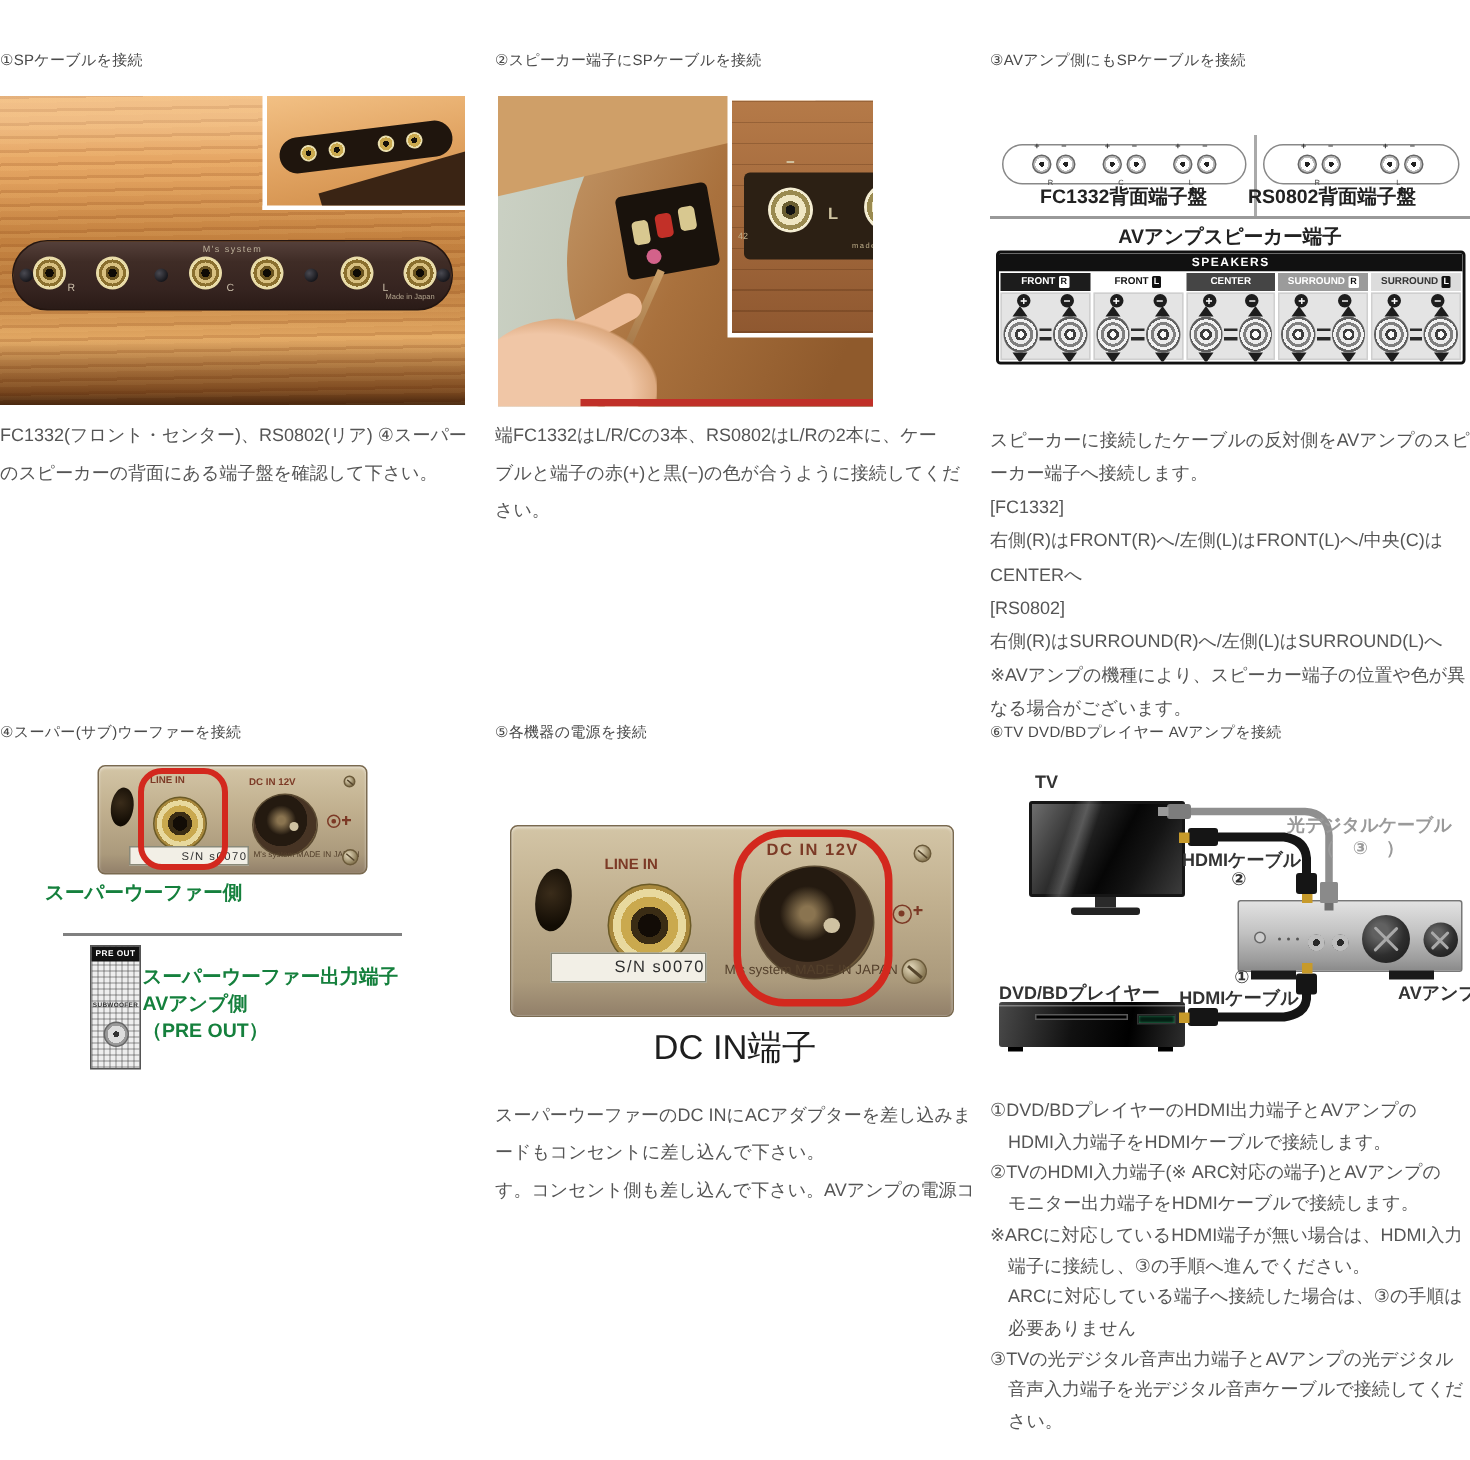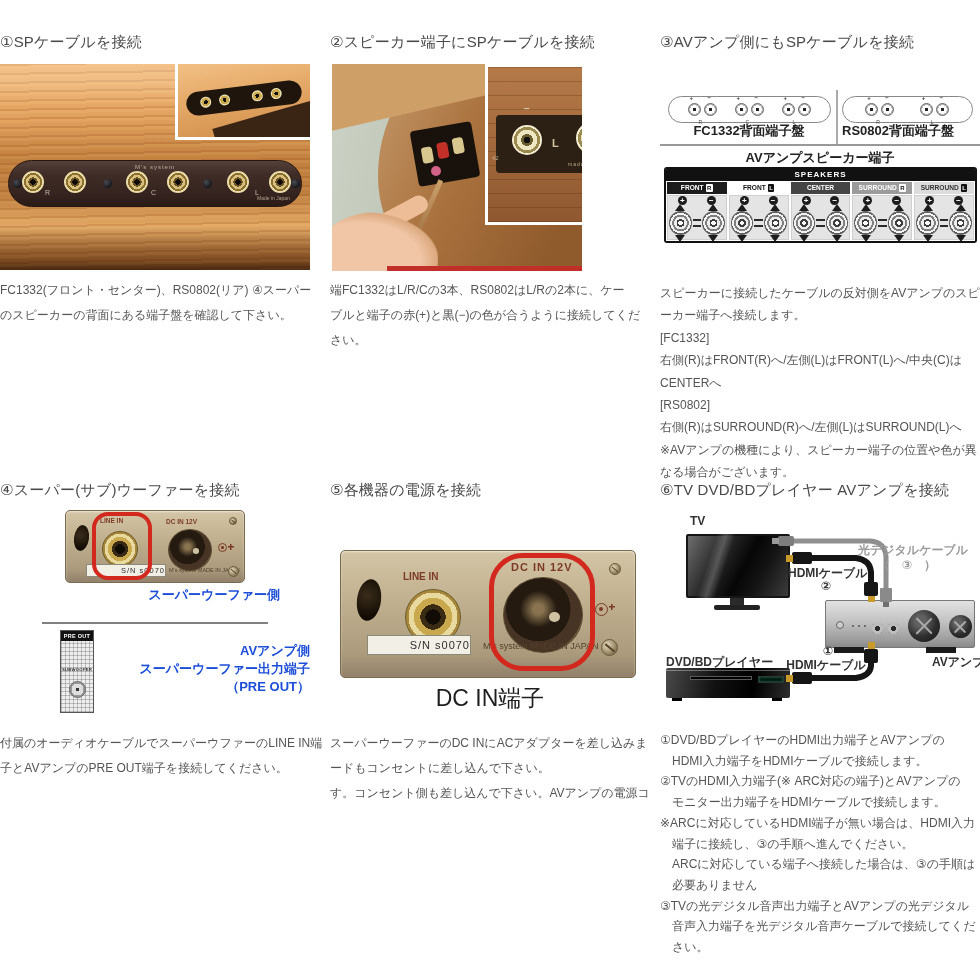--- a/index.html
+++ b/index.html
@@ -2,21 +2,21 @@
 <html><head>
 <meta charset="utf-8">
 <style>
   html,body{margin:0;padding:0;background:#fff}
   *{box-sizing:border-box}
   .page{position:relative;width:980px;height:973px;background:#fff;overflow:hidden;
         font-family:"Liberation Sans","DejaVu Sans",sans-serif;color:#555}
   .sec{position:absolute;width:320px;height:490px}
   #s1{left:0;top:30px}#s2{left:330px;top:30px}#s3{left:660px;top:30px}
   #s4{left:0;top:478px}#s5{left:330px;top:478px}#s6{left:660px;top:478px}
-  .sec h2{position:absolute;left:0;top:3px;margin:0;font-size:15px;font-weight:500;color:#4a4a4a;white-space:nowrap;letter-spacing:.2px}
+  .sec h2{position:absolute;left:0;top:3px;margin:0;font-size:10px;font-weight:500;color:#4a4a4a;white-space:nowrap;letter-spacing:.2px}
   .bodytxt{position:absolute;left:0;width:330px;font-size:12px;line-height:25px;color:#555}
   .bodytxt .ln{white-space:nowrap}
   .cap1{top:248px}.cap2{top:248px}
   .b3{top:252px;line-height:22.4px}
   .b4,.b5{top:253px}
   .b6{top:252px;line-height:20.7px}
 
   
   .photo1{position:absolute;left:0;top:34px;width:310px;height:206px;overflow:hidden;
     background:
@@ -69,21 +69,21 @@
         display:flex;align-items:center;justify-content:space-around;padding:0 10px}
   .pill-fc{left:8px;width:163px}.pill-rs{left:182px;width:131px}
   .pr{position:relative;width:32px;height:27px}
   .pr .pc{position:absolute;top:7px;width:13px;height:13px;border:1px solid #666;border-radius:50%;
     background:radial-gradient(circle,#222 0 22%,#fff 22% 55%,#bbb 55% 72%,#fff 72%)}
   .pr .pc:first-of-type{left:1px}.pr .pc:last-of-type{left:17px}
   .pr em{position:absolute;top:-1px;font-style:normal;font-size:6px;color:#333;font-weight:bold}
   .pr em.sp{left:3px}.pr em.sm{left:21px}
   .pr u{position:absolute;left:12px;bottom:-2px;text-decoration:none;font-size:5px;color:#444}
   .pill-lab{position:absolute;top:92px;font-size:13px;font-weight:bold;color:#222;text-align:center;white-space:nowrap}
-  .pill-lab.fc{left:0;width:178px}.pill-lab.rs{left:174px;width:128px}
+  .pill-lab.fc{left:0;width:178px}.pill-lab.rs{left:164px;width:128px}
   .vdiv3{position:absolute;left:176px;top:60px;width:2px;height:54px;background:#aaa}
   .hdiv3{position:absolute;left:0;top:114px;width:320px;height:2px;background:#999}
   .amplab3{position:absolute;left:0;top:119px;width:320px;text-align:center;font-size:13px;font-weight:bold;color:#222}
   .panel{position:absolute;left:4px;top:137px;width:313px;height:76px;border:2px solid #111;border-radius:3px;background:#fff;overflow:hidden}
   .ptitle{height:12px;background:#111;color:#fff;font-size:8px;font-weight:bold;text-align:center;line-height:12px;letter-spacing:1px}
   .prow{display:flex;height:60px;gap:2px;padding:1px;background:#fff}
   .pcol{flex:1;display:flex;flex-direction:column}
   .plabel{height:12px;font-size:6.6px;font-weight:bold;text-align:center;line-height:12px;white-space:nowrap}
   .lab-dark{background:#1c1c1c;color:#fff}.lab-light{background:#fff;color:#111}
   .lab-mid{background:#454545;color:#fff}.lab-gray{background:#9b9b9b;color:#fff}.lab-pale{background:#dcdcdc;color:#333}
@@ -117,21 +117,21 @@
   .dcjack::after{content:"";position:absolute;left:58%;top:46%;width:14%;height:14%;border-radius:50%;background:#cfc2a2}
   .redring{position:absolute;border:4px solid #d3281e;border-radius:16px}
   .snstrip{position:absolute;background:#f2efe6;border:1px solid #8a8a7a;color:#2e2e2e;text-align:right;letter-spacing:1px}
   .madetxt{position:absolute;color:#54402c;white-space:nowrap}
   .screwb{position:absolute;border-radius:50%;background:radial-gradient(circle at 35% 35%,#e8ddc0,#8a7a56 70%);border:1px solid #6b5a3a}
   .screwb::before{content:"";position:absolute;left:10%;top:45%;width:80%;height:12%;background:#55452c;transform:rotate(40deg)}
   .polar{position:absolute;border:1.5px solid #7c3a26;border-radius:50%}
   .polar::before{content:"";position:absolute;left:30%;top:30%;width:35%;height:35%;border-radius:50%;background:#7c3a26}
   .polar::after{content:"";position:absolute;right:-8px;top:0;width:6px;height:6px;
     background:linear-gradient(#7c3a26 0 0) center/6px 1.5px no-repeat,linear-gradient(#7c3a26 0 0) center/1.5px 6px no-repeat}
-  .capb{position:absolute;text-align:right;font-size:13px;font-weight:bold;color:#1d4ed8}
+  .capb{position:absolute;text-align:left;font-size:13px;font-weight:bold;color:#15803d}
   .hdiv4{position:absolute;left:42px;top:144px;width:226px;height:2px;background:#808080}
   .preout{position:absolute;left:60px;top:152px;width:34px;height:83px;border:1px solid #555;
     background:repeating-linear-gradient(0deg,rgba(60,60,60,.28) 0 1px,rgba(0,0,0,0) 1px 4px),
                repeating-linear-gradient(90deg,rgba(60,60,60,.28) 0 1px,rgba(0,0,0,0) 1px 4px),#eee}
   .preout .ph{position:absolute;left:0;top:0;width:100%;height:10px;background:#111;color:#fff;
     font-size:5.5px;font-weight:bold;text-align:center;line-height:10px;letter-spacing:.3px}
   .preout .pw{position:absolute;left:0;top:36px;width:100%;text-align:center;font-size:4.3px;font-weight:bold;color:#333;letter-spacing:.2px}
   .preout .pj{position:absolute;left:8px;top:50px;width:17px;height:17px;border-radius:50%;border:1px solid #666;
     background:radial-gradient(circle,#333 0 18%,#ddd 18% 55%,#999 55% 75%,#e8e8e8 75%)}
   .dccap{position:absolute;left:0;top:205px;width:320px;text-align:center;font-size:23px;font-weight:500;color:#1e1e1e}
@@ -391,27 +391,23 @@
     <div class="capb" style="left:30px;top:107px;width:250px;line-height:19px">
         <div class="ln">スーパーウーファー側</div>
       </div>
     <div class="hdiv4"></div>
     <div class="preout">
       <div class="ph">PRE OUT</div>
       <div class="pw">SUBWOOFER</div>
       <i class="pj"></i>
     </div>
     <div class="capb" style="left:95px;top:164px;width:215px;line-height:18px">
+        <div class="ln">スーパーウーファー出力端子</div>
         <div class="ln">AVアンプ側</div>
-        <div class="ln">スーパーウーファー出力端子</div>
         <div class="ln">（PRE OUT）</div>
-      </div>
-    <div class="bodytxt b4">
-        <div class="ln">付属のオーディオケーブルでスーパーウファーのLINE IN端</div>
-        <div class="ln">子とAVアンプのPRE OUT端子を接続してください。</div>
       </div>
   </section>
 
   <section class="sec" id="s5">
     <h2>⑤各機器の電源を接続</h2>
     <div class="brass" style="left:10px;top:72px;width:296px;height:128px">
       <i class="hole" style="left:16px;top:28px;width:24px;height:42px"></i>
       <span class="blab" style="left:62px;top:20px;font-size:10px">LINE IN</span>
       <i class="rca" style="left:64px;top:38px;width:56px;height:56px"></i>
       <span class="blab" style="left:170px;top:10px;font-size:11px;letter-spacing:1px">DC IN 12V</span>

